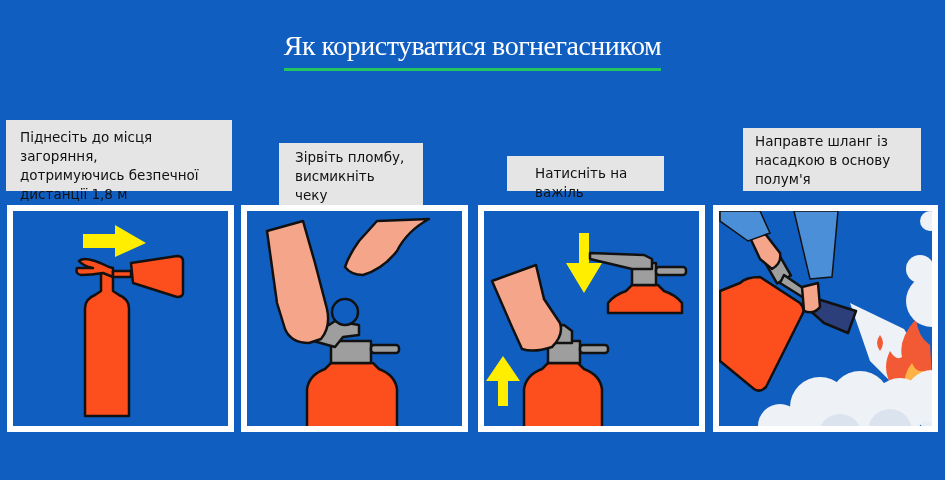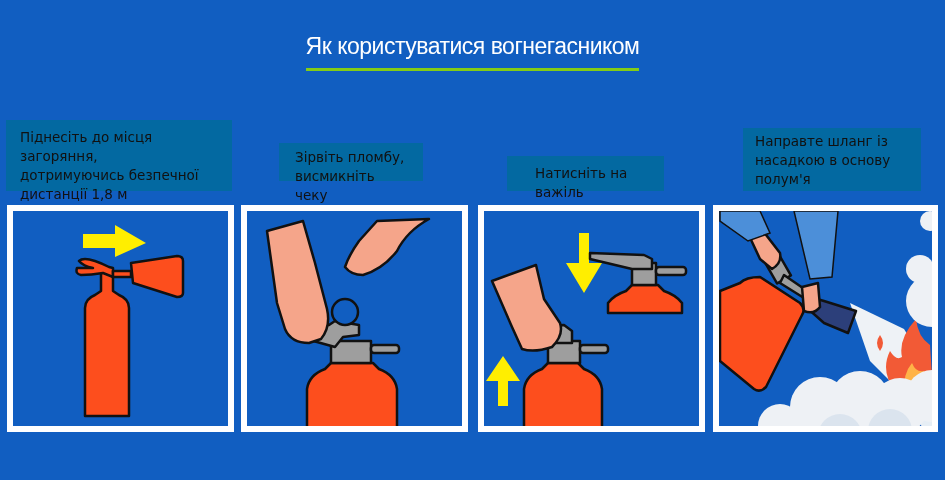--- a/index.html
+++ b/index.html
@@ -1,33 +1,33 @@
 <!DOCTYPE html>
 <html><head>
 <meta charset="utf-8">
 <style>
   html,body{margin:0;padding:0;}
   body{width:945px;height:480px;background:#115ec1;position:relative;overflow:hidden;font-family:"DejaVu Sans","Liberation Sans",sans-serif;}
   .title{position:absolute;left:0;top:26px;width:945px;text-align:center;}
-  .title span{color:#fff;font-size:23px;letter-spacing:-0.5px;display:inline-block;border-bottom:3px solid #84cc16;padding-bottom:2px;line-height:40px;font-family:Liberation Sans, sans-serif;}
-  .caption{position:absolute;background:#0369a1;color:#111;font-size:13.5px;line-height:19px;box-sizing:border-box;padding:6px 10px;white-space:pre-line;}
+  .title span{color:#fff;font-size:28px;letter-spacing:-0.5px;display:inline-block;border-bottom:3px solid #22c55e;padding-bottom:2px;line-height:40px;font-family:Liberation Serif, serif;}
+  .caption{position:absolute;background:#e5e5e5;color:#111;font-size:13.5px;line-height:19px;box-sizing:border-box;padding:6px 10px;white-space:pre-line;}
   .panel{position:absolute;top:205px;width:227px;height:227px;box-sizing:border-box;border:6px solid #fff;background:#115ec1;overflow:hidden;}
   .panel svg{position:absolute;left:0;top:0;width:215px;height:215px;}
 </style>
 </head>
 <body>
 
 <div class="title">
   <span>Як користуватися вогнегасником</span>
 </div>
 
 <div class="caption" style="left:6px;top:120px;width:226px;height:71px;padding:8px 14px;">Піднесіть до місця загоряння,
 дотримуючись безпечної
 дистанції 1,8 м</div>
-<div class="caption" style="left:279px;top:143px;width:144px;height:38px;padding:5px 16px;">Зірвіть пломбу,
+<div class="caption" style="left:279px;top:143px;width:144px;height:62px;padding:5px 16px;">Зірвіть пломбу,
 висмикніть чеку</div>
 <div class="caption" style="left:507px;top:156px;width:157px;height:35px;padding:8px 28px;">Натисніть на важіль</div>
 <div class="caption" style="left:743px;top:128px;width:178px;height:63px;padding:4px 12px;">Направте шланг із
 насадкою в основу
 полум'я</div>
 
 <div class="panel" style="left:7px;">
   <svg viewBox="0 0 215 215">
     <polygon points="70,23 102,23 102,14 133,32 102,46 102,37 70,37" fill="#ffee00"></polygon>
     <g stroke="#111" stroke-width="2.5" stroke-linejoin="round" fill="#fd4e1d">

